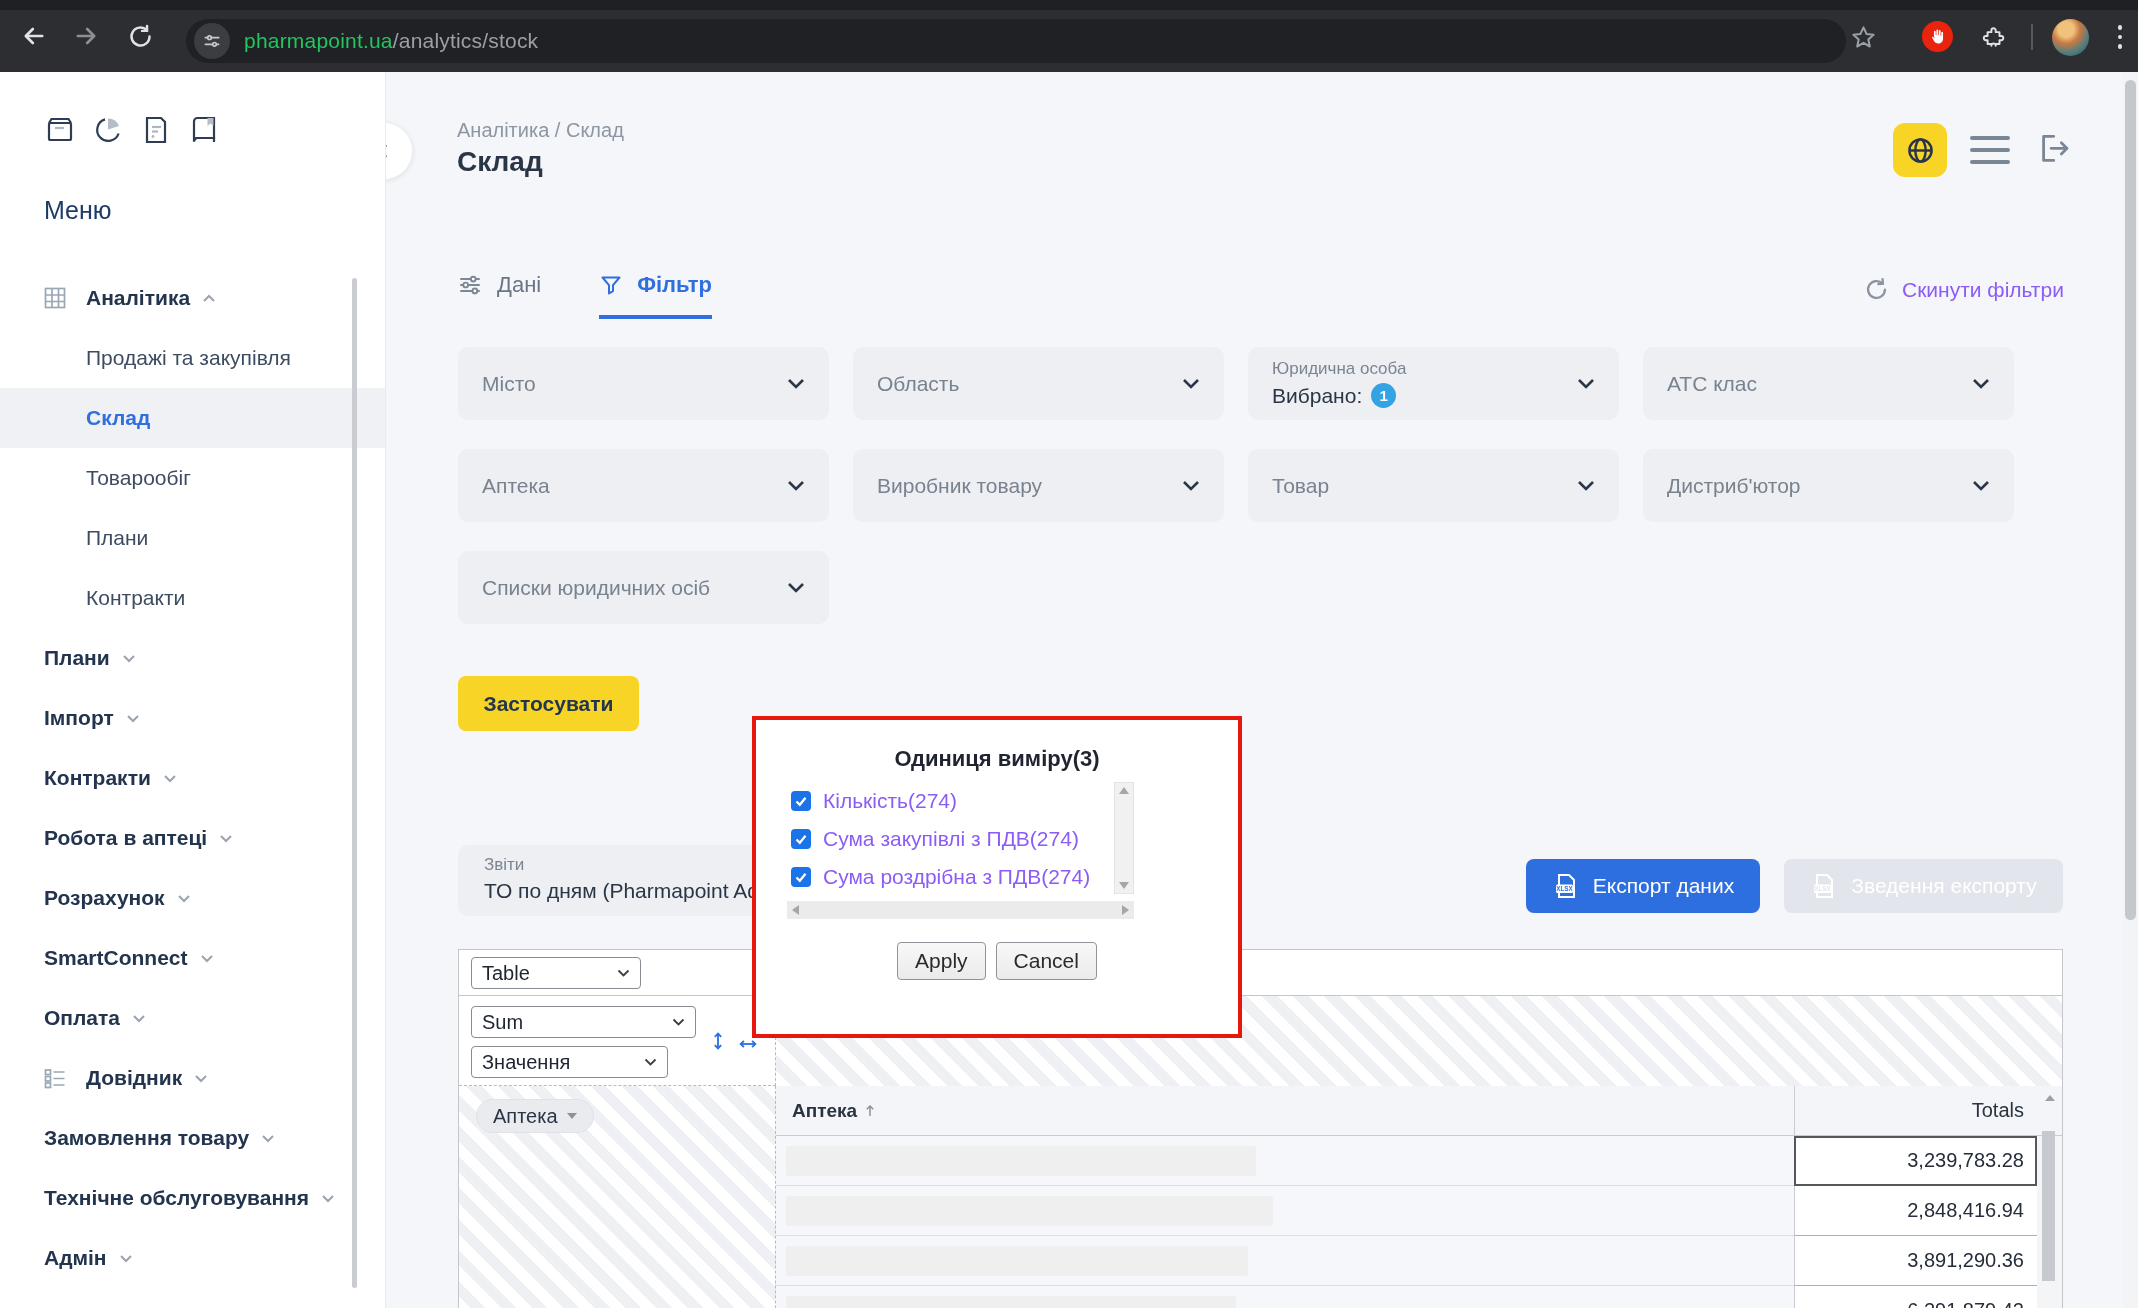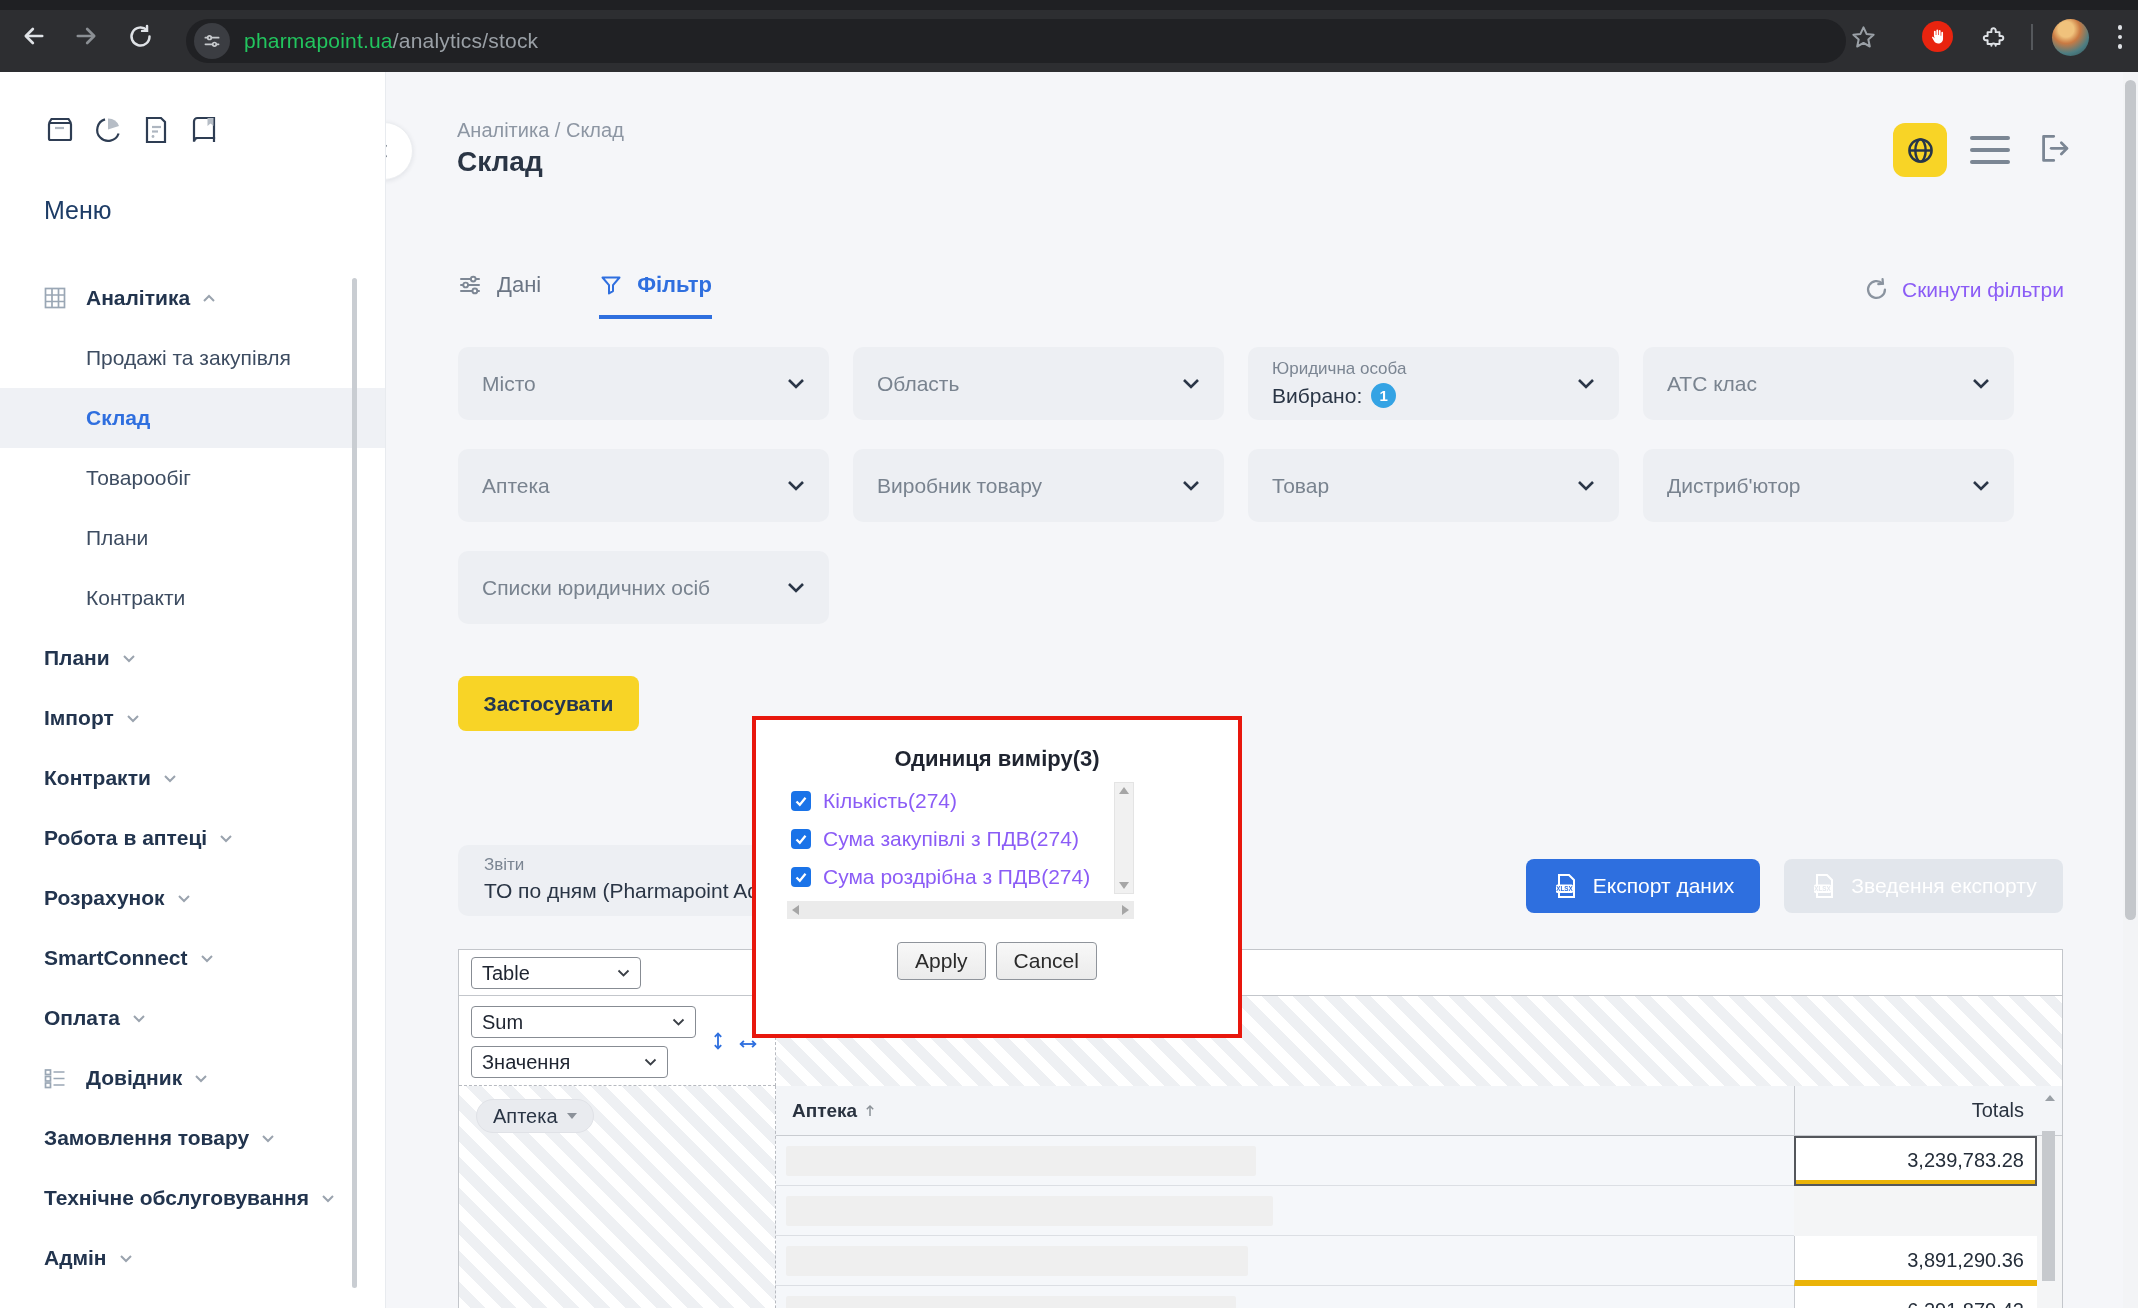--- a/index.html
+++ b/index.html
@@ -96,21 +96,21 @@
   .pill-row { position:absolute; left:17px; top:13px; }
   .tri-d { width:0; height:0; border-left:5px solid transparent; border-right:5px solid transparent; border-top:6px solid #8b9199; }
 
   .thead { display:flex; height:50px; }
   .th-name { width:1018px; background:#f3f5f8; border-bottom:1px solid #c9ccd1; display:flex; align-items:center; gap:7px; padding-left:16px; font-size:19px; font-weight:700; color:#2a3340; }
   .th-tot { width:243px; background:#f3f5f8; border-left:1px solid #c9ccd1; border-bottom:1px solid #c9ccd1; font-size:20px; color:#2a3340; text-align:right; line-height:49px; padding-right:13px; }
   .th-sb { flex:1; background:#f3f5f8; border-bottom:1px solid #c9ccd1; display:flex; justify-content:center; padding-top:9px; }
   .trow { display:flex; height:50px; }
   .tname { width:1018px; background:#f5f7fa; border-bottom:1px solid #dcdfe4; display:flex; align-items:center; padding-left:10px; }
   .redact { height:30px; background:#efefef; border-radius:2px; }
-  .ttot { width:243px; background:#fff; border-left:1px solid #c9ccd1; border-bottom:6px solid #eab308; font-size:20px; color:#252e3a; text-align:right; line-height:49px; padding-right:13px; }
+  .ttot { width:243px; background:#fff; border-left:1px solid #c9ccd1; border-bottom:1px solid #eab308; font-size:20px; color:#252e3a; text-align:right; line-height:49px; padding-right:13px; }
   .ttot.sel-cell { outline:2px solid #54575c; outline-offset:-2px; }
   .tsb { flex:1; background:#f4f5f6; }
   .tbl-thumb { position:absolute; right:7px; top:45px; width:13px; height:150px; background:#c6c9cd; }
   .tri-u { width:0; height:0; border-left:5px solid transparent; border-right:5px solid transparent; border-bottom:6px solid #9aa0a6; }
 
   
   .popup { position:absolute; left:366px; top:644px; width:490px; height:322px; background:#fff; border:4px solid #e8170d; z-index:40; }
   .p-title { margin-top:26px; text-align:center; font-size:22px; font-weight:700; color:#1f2430; }
   .p-list { position:absolute; left:35px; top:62px; }
   .p-item { height:38px; display:flex; align-items:center; gap:12px; font-size:21px; color:#8b5cf6; }
@@ -553,20 +553,21 @@
         <div class="tname">
             <i class="redact" style="width:470px"></i>
           </div>
         <div class="ttot sel-cell">3,239,783.28</div>
         <div class="tsb"></div>
       </div>
       <div class="trow">
         <div class="tname">
             <i class="redact" style="width:487px"></i>
           </div>
+        <div class="ttot">2,848,416.94</div>
         <div class="tsb"></div>
       </div>
       <div class="trow">
         <div class="tname">
             <i class="redact" style="width:462px"></i>
           </div>
         <div class="ttot">3,891,290.36</div>
         <div class="tsb"></div>
       </div>
       <div class="trow">

